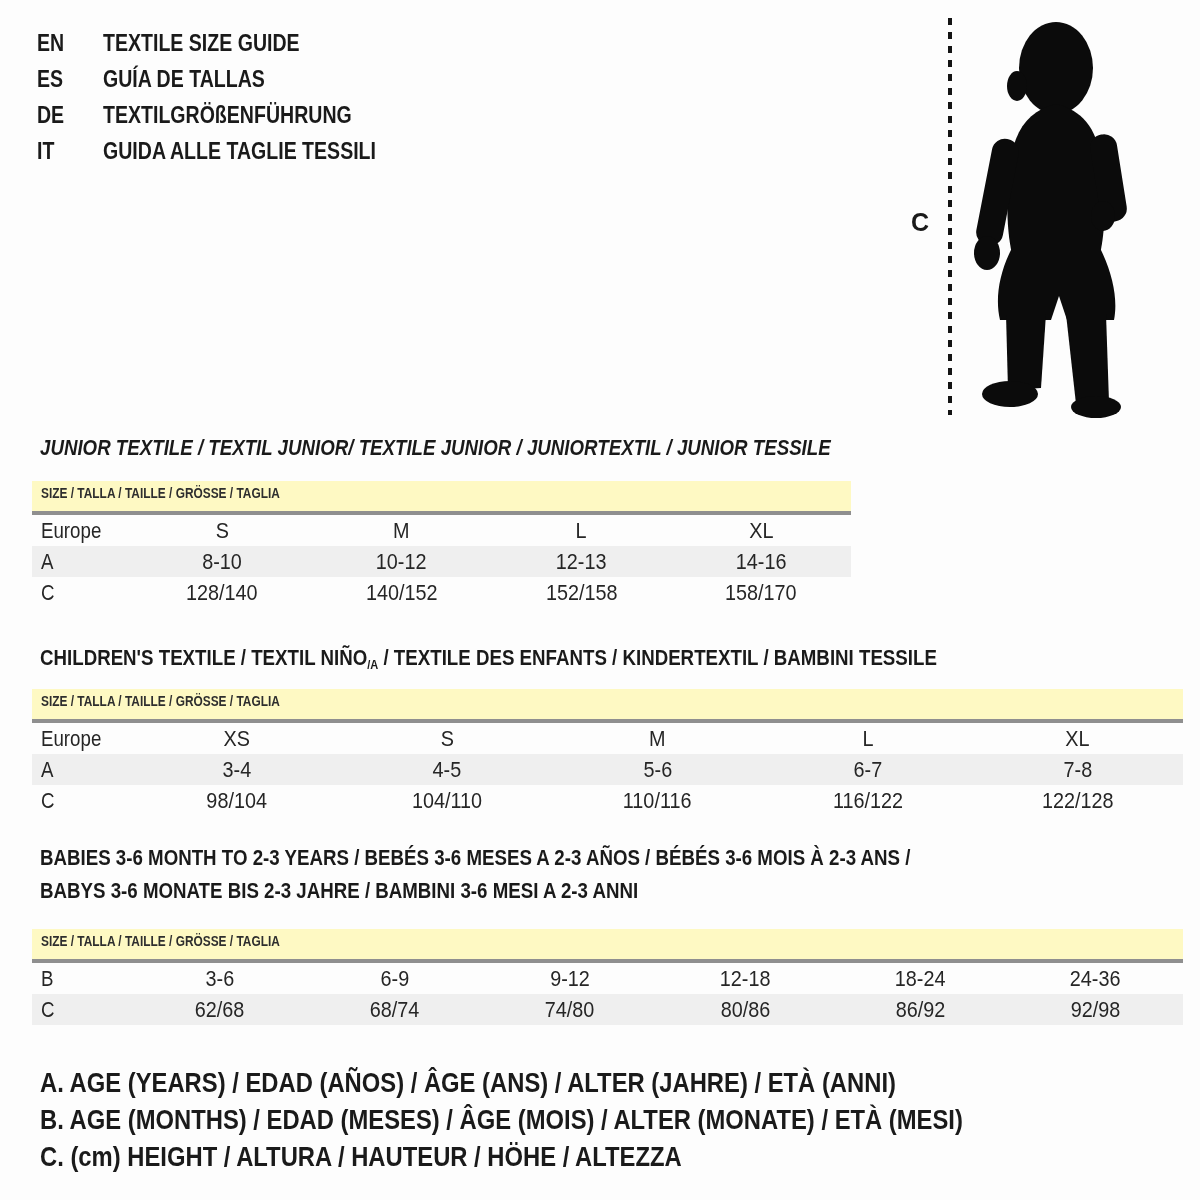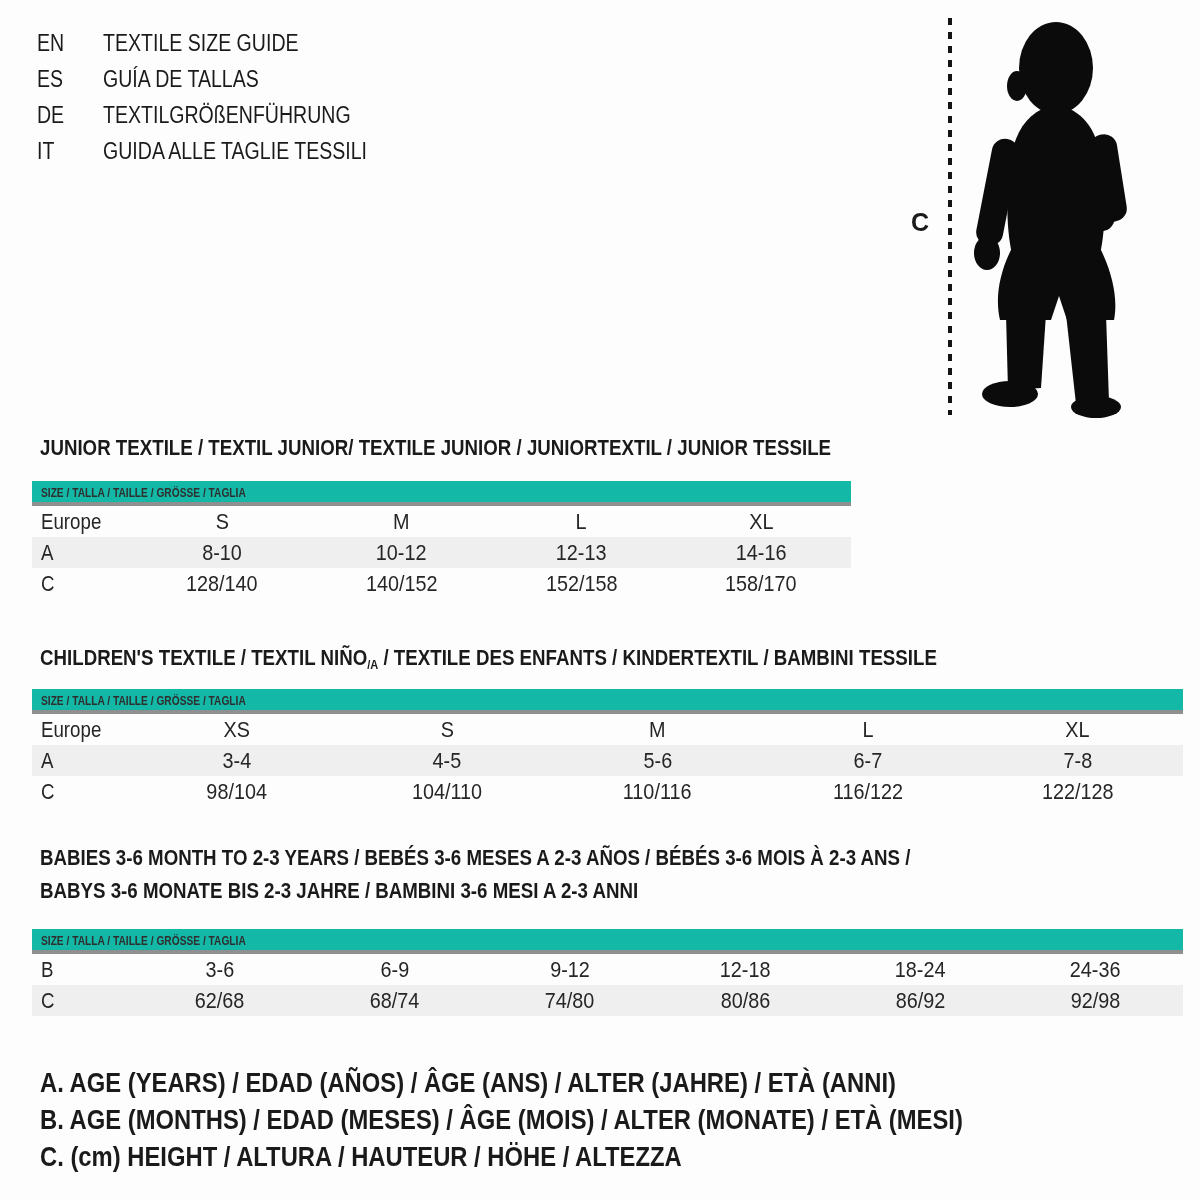--- a/index.html
+++ b/index.html
@@ -9,41 +9,41 @@
     background:#fdfdfd;
     font-family:"Liberation Sans", sans-serif;
     color:#1a1a1a;
     overflow:hidden;
   }
   .cond  { display:inline-block; transform:scaleX(0.85); transform-origin:0 50%; white-space:nowrap; }
   .condc { display:inline-block; transform:scaleX(0.9);  white-space:nowrap; }
 
   
   .header-block { position:absolute; left:37px; top:25px; }
-  .lang-row { display:flex; height:36px; align-items:center; font-size:23px; font-weight:normal; letter-spacing:0; }
+  .lang-row { display:flex; height:36px; align-items:center; font-size:23px; font-weight:bold; letter-spacing:0; }
   .lang-code { width:66px; }
 
   
   .height-line {
     position:absolute; left:948px; top:18px; width:4px; height:397px;
     background:repeating-linear-gradient(to bottom, #141414 0 7px, transparent 7px 14px);
   }
   .measure-label { position:absolute; left:911px; top:208px; font-size:25px; font-weight:bold; }
   .figure-svg { position:absolute; left:966px; top:16px; }
 
   
   .section-title { position:absolute; left:40px; font-size:22px; font-weight:bold; white-space:nowrap; }
   .sub { font-size:13px; vertical-align:-4px; }
 
   
   .size-table { position:absolute; left:32px; }
   .size-bar {
-    height:25px; line-height:25px; background:#14b8a6;
+    height:34px; line-height:25px; background:#fef9c3;
     border-bottom:4px solid #8f8f8f; padding-left:9px;
-    font-size:12px; font-weight:bold; color:#2e2e2e;
+    font-size:14px; font-weight:bold; color:#2e2e2e;
   }
   .trow { display:flex; height:31px; align-items:center; font-size:22px; color:#262626; }
   .trow.stripe { background:#efefef; }
   .tlabel { width:100px; padding-left:9px; }
   .tcell { flex:1; text-align:center; }
 
   
   .legend-block { position:absolute; left:40px; top:1064px; }
   .legend-line { height:37px; line-height:37px; font-size:28px; font-weight:bold; white-space:nowrap; }
 </style>
@@ -81,21 +81,21 @@
     <rect x="129" y="118" width="27" height="88" rx="13" transform="rotate(-9 142 162)"></rect>
     <ellipse cx="137" cy="200" rx="12" ry="15"></ellipse>
     <path d="M46 232 L 134 232 C 147 258 152 284 148 304 L 101 304 L 93 280 L 85 304 L 34 304 C 29 283 33 257 46 232 Z"></path>
     <path d="M40 298 L 80 298 L 75 372 L 42 374 Z"></path>
     <ellipse cx="44" cy="378" rx="28" ry="13"></ellipse>
     <path d="M100 298 L 140 298 L 143 386 L 110 388 Z"></path>
     <ellipse cx="130" cy="391" rx="25" ry="11"></ellipse>
   </g>
 </svg>
 
-<div class="section-title" style="top:435px;">
+<div class="section-title" style="top:435px;font-style:italic;">
   <span class="cond">JUNIOR TEXTILE / TEXTIL JUNIOR/ TEXTILE JUNIOR / JUNIORTEXTIL / JUNIOR TESSILE</span>
 </div>
 <div class="size-table" style="top:481px; width:819px;">
   <div class="size-bar">
     <span class="cond">SIZE / TALLA / TAILLE / GRÖSSE / TAGLIA</span>
   </div>
   <div class="trow">
     <div class="tlabel"><span class="cond">Europe</span></div>
     <div class="tcell"><span class="condc">S</span></div>
     <div class="tcell"><span class="condc">M</span></div>

